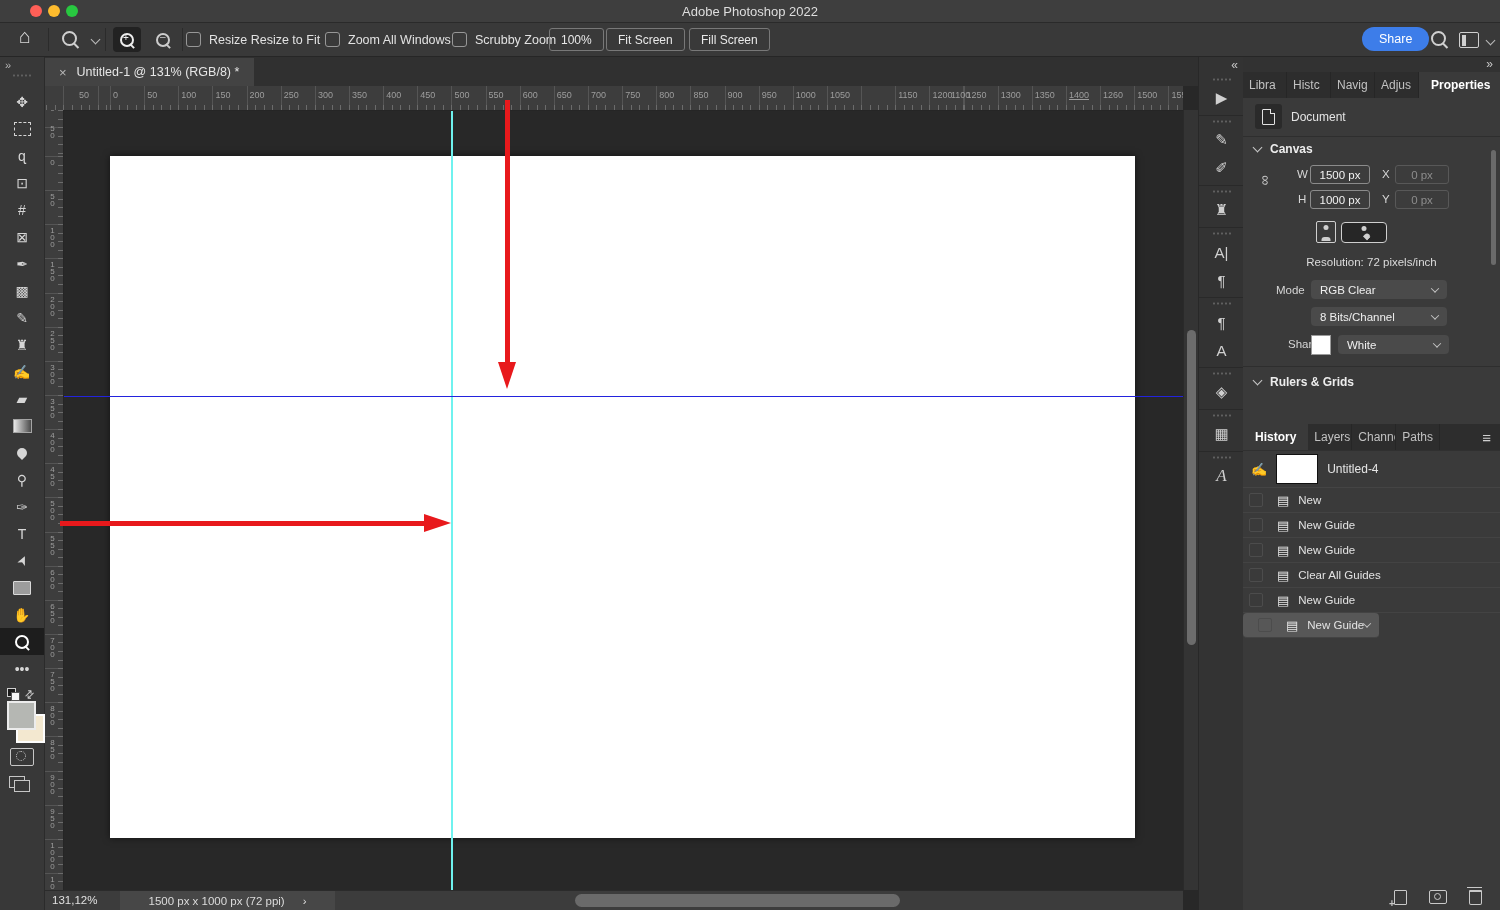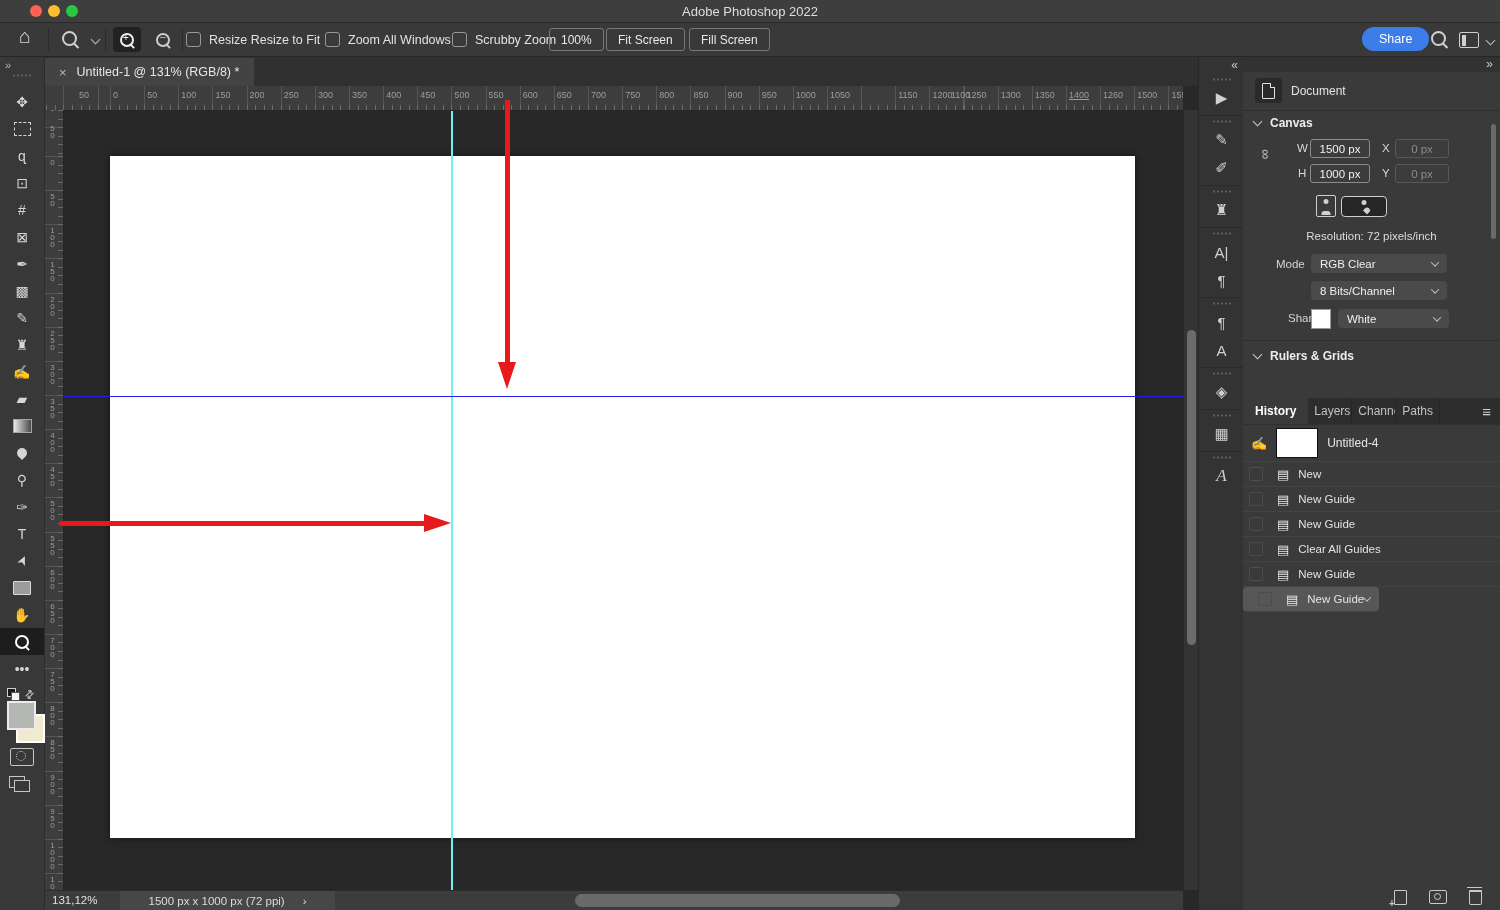--- a/index.html
+++ b/index.html
@@ -415,20 +415,27 @@
       <div class="sico">
         <span class="italicA">A</span>
       </div>
     </div>
 </div>
 
 <div class="panelcol">
   <div class="pc-top">
     <span class="pc-expand">»</span>
   </div>
+  <div class="ptabs">
+      <div class="ptab">Libra</div>
+      <div class="ptab">Histc</div>
+      <div class="ptab">Navig</div>
+      <div class="ptab">Adjus</div>
+      <div class="ptab active">Properties</div>
+    </div>
   <div class="propbody">
     <div class="docbox">
         <span class="pageico"></span>
       </div>
     <div class="doclabel">Document</div>
     <div class="pdiv" style="top:38px"></div>
     <span class="chev" style="position:absolute;left:11px;top:46px"></span>
     <span class="sechead" style="left:27px;top:44px">Canvas</span>
     <span class="linkico">∞</span>
     <span class="flbl" style="left:54px;top:70px">W</span>

